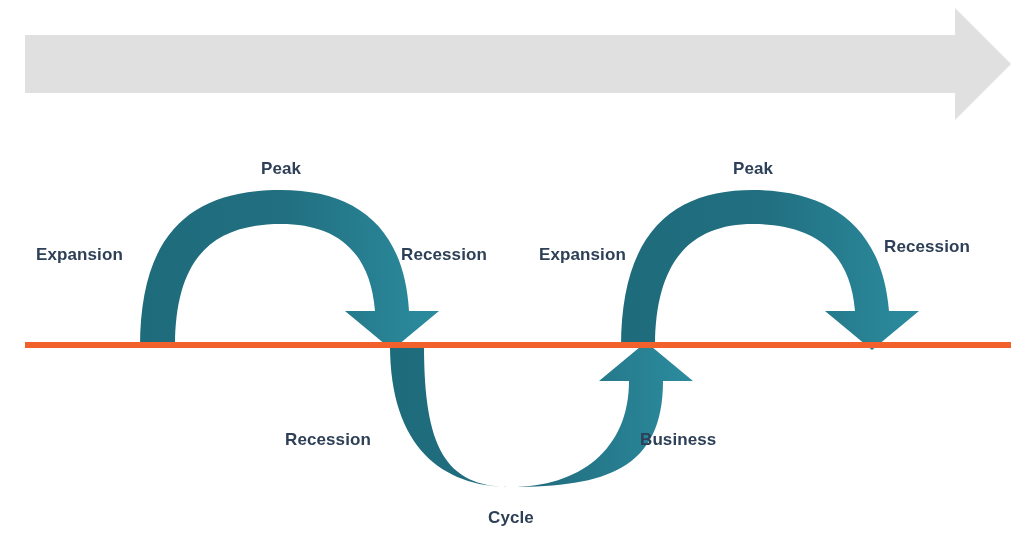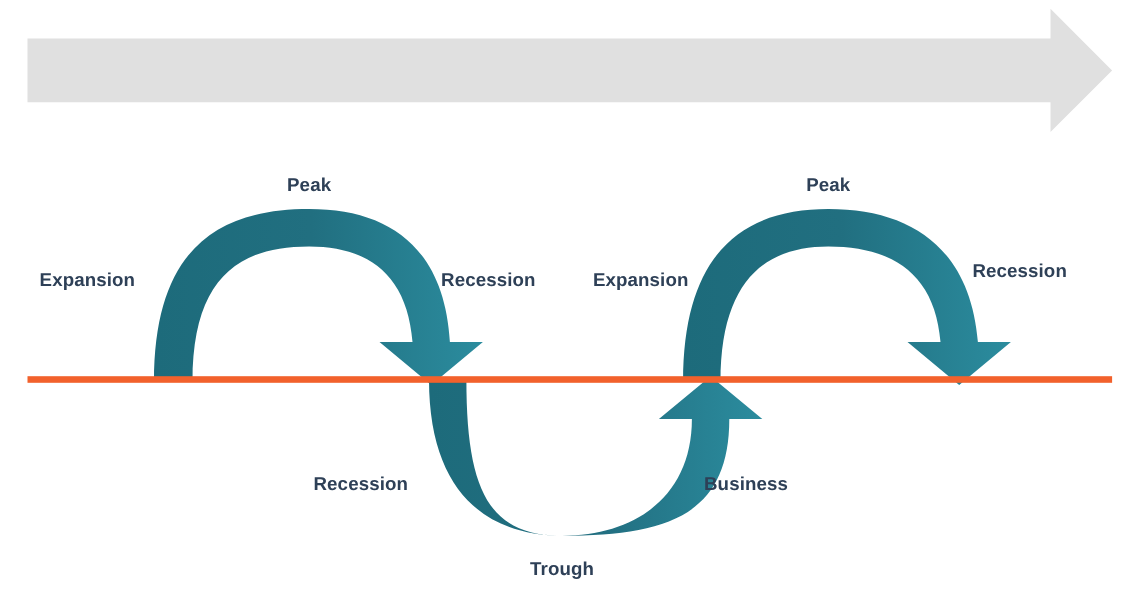--- a/index.html
+++ b/index.html
@@ -123,21 +123,21 @@
 
 
   <div class="label" style="left:36px; top:246px;">Expansion</div>
 
   <div class="label center" style="left:281px; top:160px;">Peak</div>
 
   <div class="label" style="left:401px; top:246px;">Recession</div>
 
   <div class="label" style="left:285px; top:431px;">Recession</div>
 
-  <div class="label center" style="left:511px; top:509px;">Trough</div>
+  <div class="label center" style="left:511px; top:509px;">Cycle</div>
 
   <div class="label" style="left:640px; top:431px;">Business</div>
 
   <div class="label" style="left:539px; top:246px;">Expansion</div>
 
   <div class="label center" style="left:753px; top:160px;">Peak</div>
 
   <div class="label" style="left:884px; top:238px;">Recession</div>
 
 </div>

